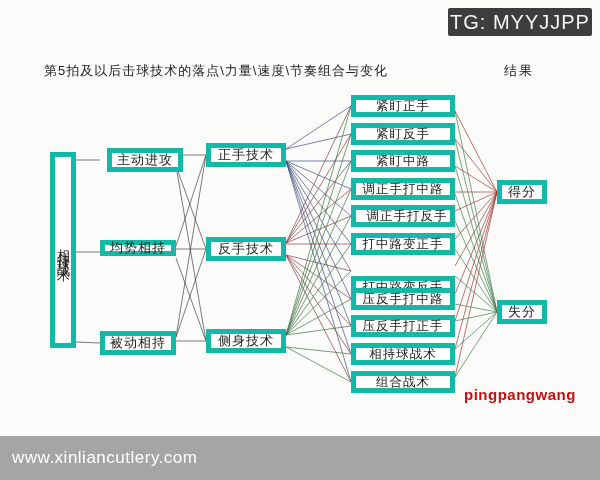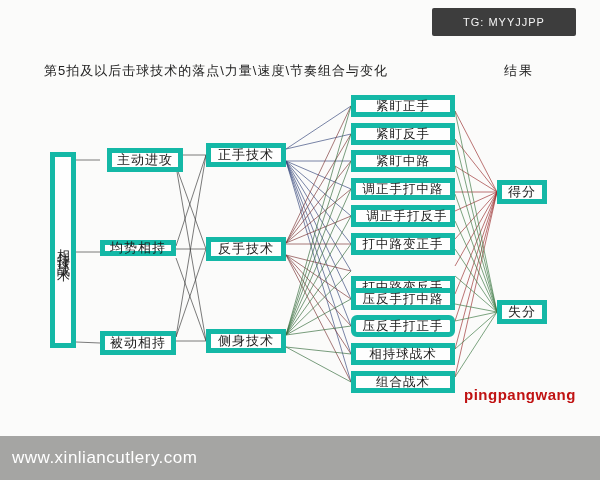--- a/index.html
+++ b/index.html
@@ -1,21 +1,21 @@
 <!DOCTYPE html>
 <html><head>
 <meta charset="utf-8">
 <style>
   html,body{margin:0;padding:0;}
   body{font-family:"Liberation Sans","DejaVu Sans",sans-serif;background:#e9e9e7;}
   #stage{position:relative;width:600px;height:480px;background:#fbfbfa;overflow:hidden;}
 
   
-  #badge{position:absolute;left:432px;top:8px;width:144px;height:28px;
-    background:#3d3d3d;color:#f5f5f5;font-size:11px;letter-spacing:1px;
+  #badge{position:absolute;left:448px;top:8px;width:144px;height:28px;
+    background:#3d3d3d;color:#f5f5f5;font-size:20px;letter-spacing:1px;
     display:flex;align-items:center;justify-content:center;border-radius:2px;}
 
   
   #title{position:absolute;left:44px;top:62px;font-size:13px;color:#222;letter-spacing:1px;white-space:nowrap;}
   #result-label{position:absolute;left:504px;top:62px;font-size:13px;color:#222;letter-spacing:2px;font-family:Liberation Serif, serif;}
 
   
   .node{position:absolute;border:5px solid #14b8a6;background:#fefefe;
     display:flex;align-items:center;justify-content:center;
     font-size:13px;color:#1a1a1a;letter-spacing:1px;box-sizing:border-box;white-space:nowrap;}
@@ -25,21 +25,21 @@
   #n-s2{left:100px;top:240px;width:76px;height:16px;}
   #n-s3{left:100px;top:331px;width:76px;height:24px;}
 
   #n-t1{left:206px;top:143px;width:80px;height:24px;}
   #n-t2{left:206px;top:237px;width:80px;height:24px;}
   #n-t3{left:206px;top:329px;width:80px;height:24px;}
 
   .onode{left:351px;width:104px;height:22px;font-size:12.5px;}
   #n-o1{top:95px;}  #n-o2{top:123px;} #n-o3{top:150px;} #n-o4{top:178px;}
   #n-o5{top:205px;padding-left:8px;} #n-o6{top:233px;} #n-o7{top:260px;margin-top:16px;} #n-o8{top:288px;}
-  #n-o9{top:315px;border-radius:6px;} #n-o10{top:343px;} #n-o11{top:371px;}
+  #n-o9{top:315px;} #n-o10{top:343px;} #n-o11{top:371px;}
 
   #n-r1{left:497px;top:180px;width:50px;height:24px;}
   #n-r2{left:497px;top:300px;width:50px;height:24px;}
 
   
   #edges{position:absolute;left:0;top:0;width:600px;height:480px;pointer-events:none;}
 
   
   #site-red{position:absolute;left:464px;top:386px;font-size:15px;font-weight:bold;color:#c01212;letter-spacing:0.5px;}
 

